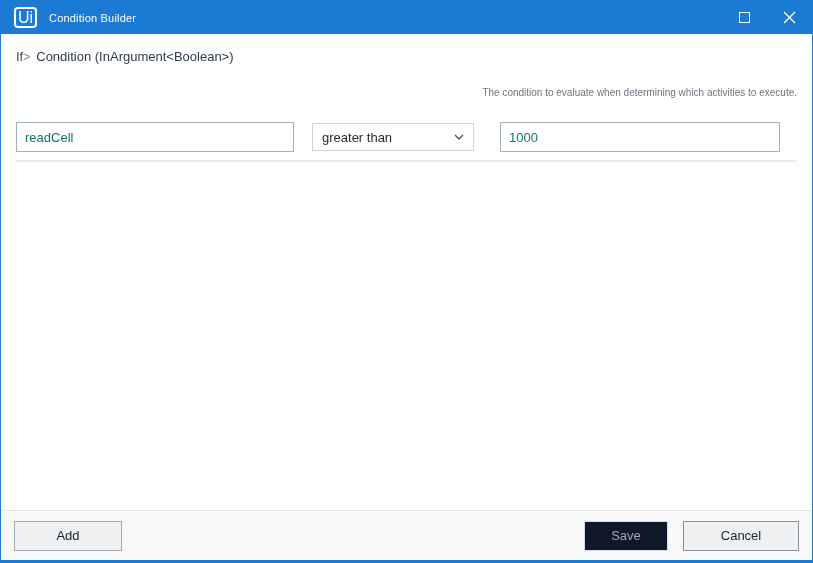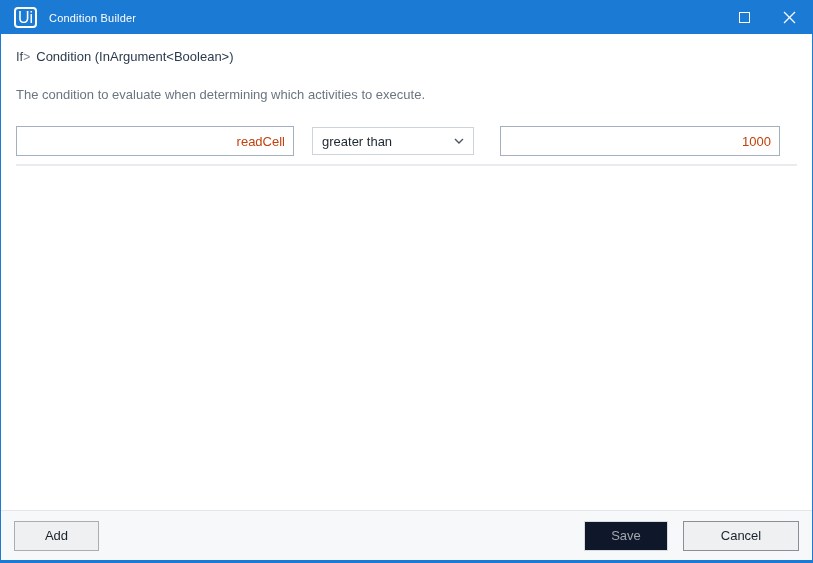--- a/index.html
+++ b/index.html
@@ -77,38 +77,38 @@
     font-size: 13px;
     display: flex;
     align-items: baseline;
     gap: 0;
   }
   .crumb-root { color: #3f4b58; }
   .crumb-sep { color: #7d8690; font-size: 12px; }
   .crumb-current { color: #2b3b4e; font-weight: normal; margin-left: 6px; }
   .description {
     margin-top: 23px;
-    font-size: 13px;
+    font-size: 10px;
     color: #6b7580;
+    text-align: right;
   }
   .condition-row {
     margin-top: 24px;
     display: flex;
     align-items: center;
   }
   .cb-input {
     height: 30px;
     border: 1px solid #a3b1be;
     background: #ffffff;
     font-family: "Liberation Sans", "DejaVu Sans", sans-serif;
     font-size: 13px;
-    color: #c2410c;
+    color: #0f766e;
     padding: 0 8px;
     outline: none;
-    text-align: right;
   }
   .operand-left  { width: 278px; }
   .operand-right { width: 280px; margin-left: 26px; }
   .operator-select {
     width: 162px;
     height: 28px;
     margin-left: 18px;
     border: 1px solid #ccd3d9;
     background: #ffffff;
     display: flex;
@@ -132,21 +132,21 @@
   
   .footer {
     flex: 0 0 50px;
     background: #f7f8f9;
     border-top: 1px solid #e3e7ea;
     display: flex;
     align-items: center;
     padding: 0 13px;
   }
   .btn {
-    width: 85px;
+    width: 108px;
     height: 30px;
     font-family: "Liberation Sans", "DejaVu Sans", sans-serif;
     font-size: 13px;
     background: #eef0f2;
     border: 1px solid #a9aeb3;
     color: #1a222b;
     cursor: default;
   }
   .btn-add { margin-right: auto; }
   .btn-save {

